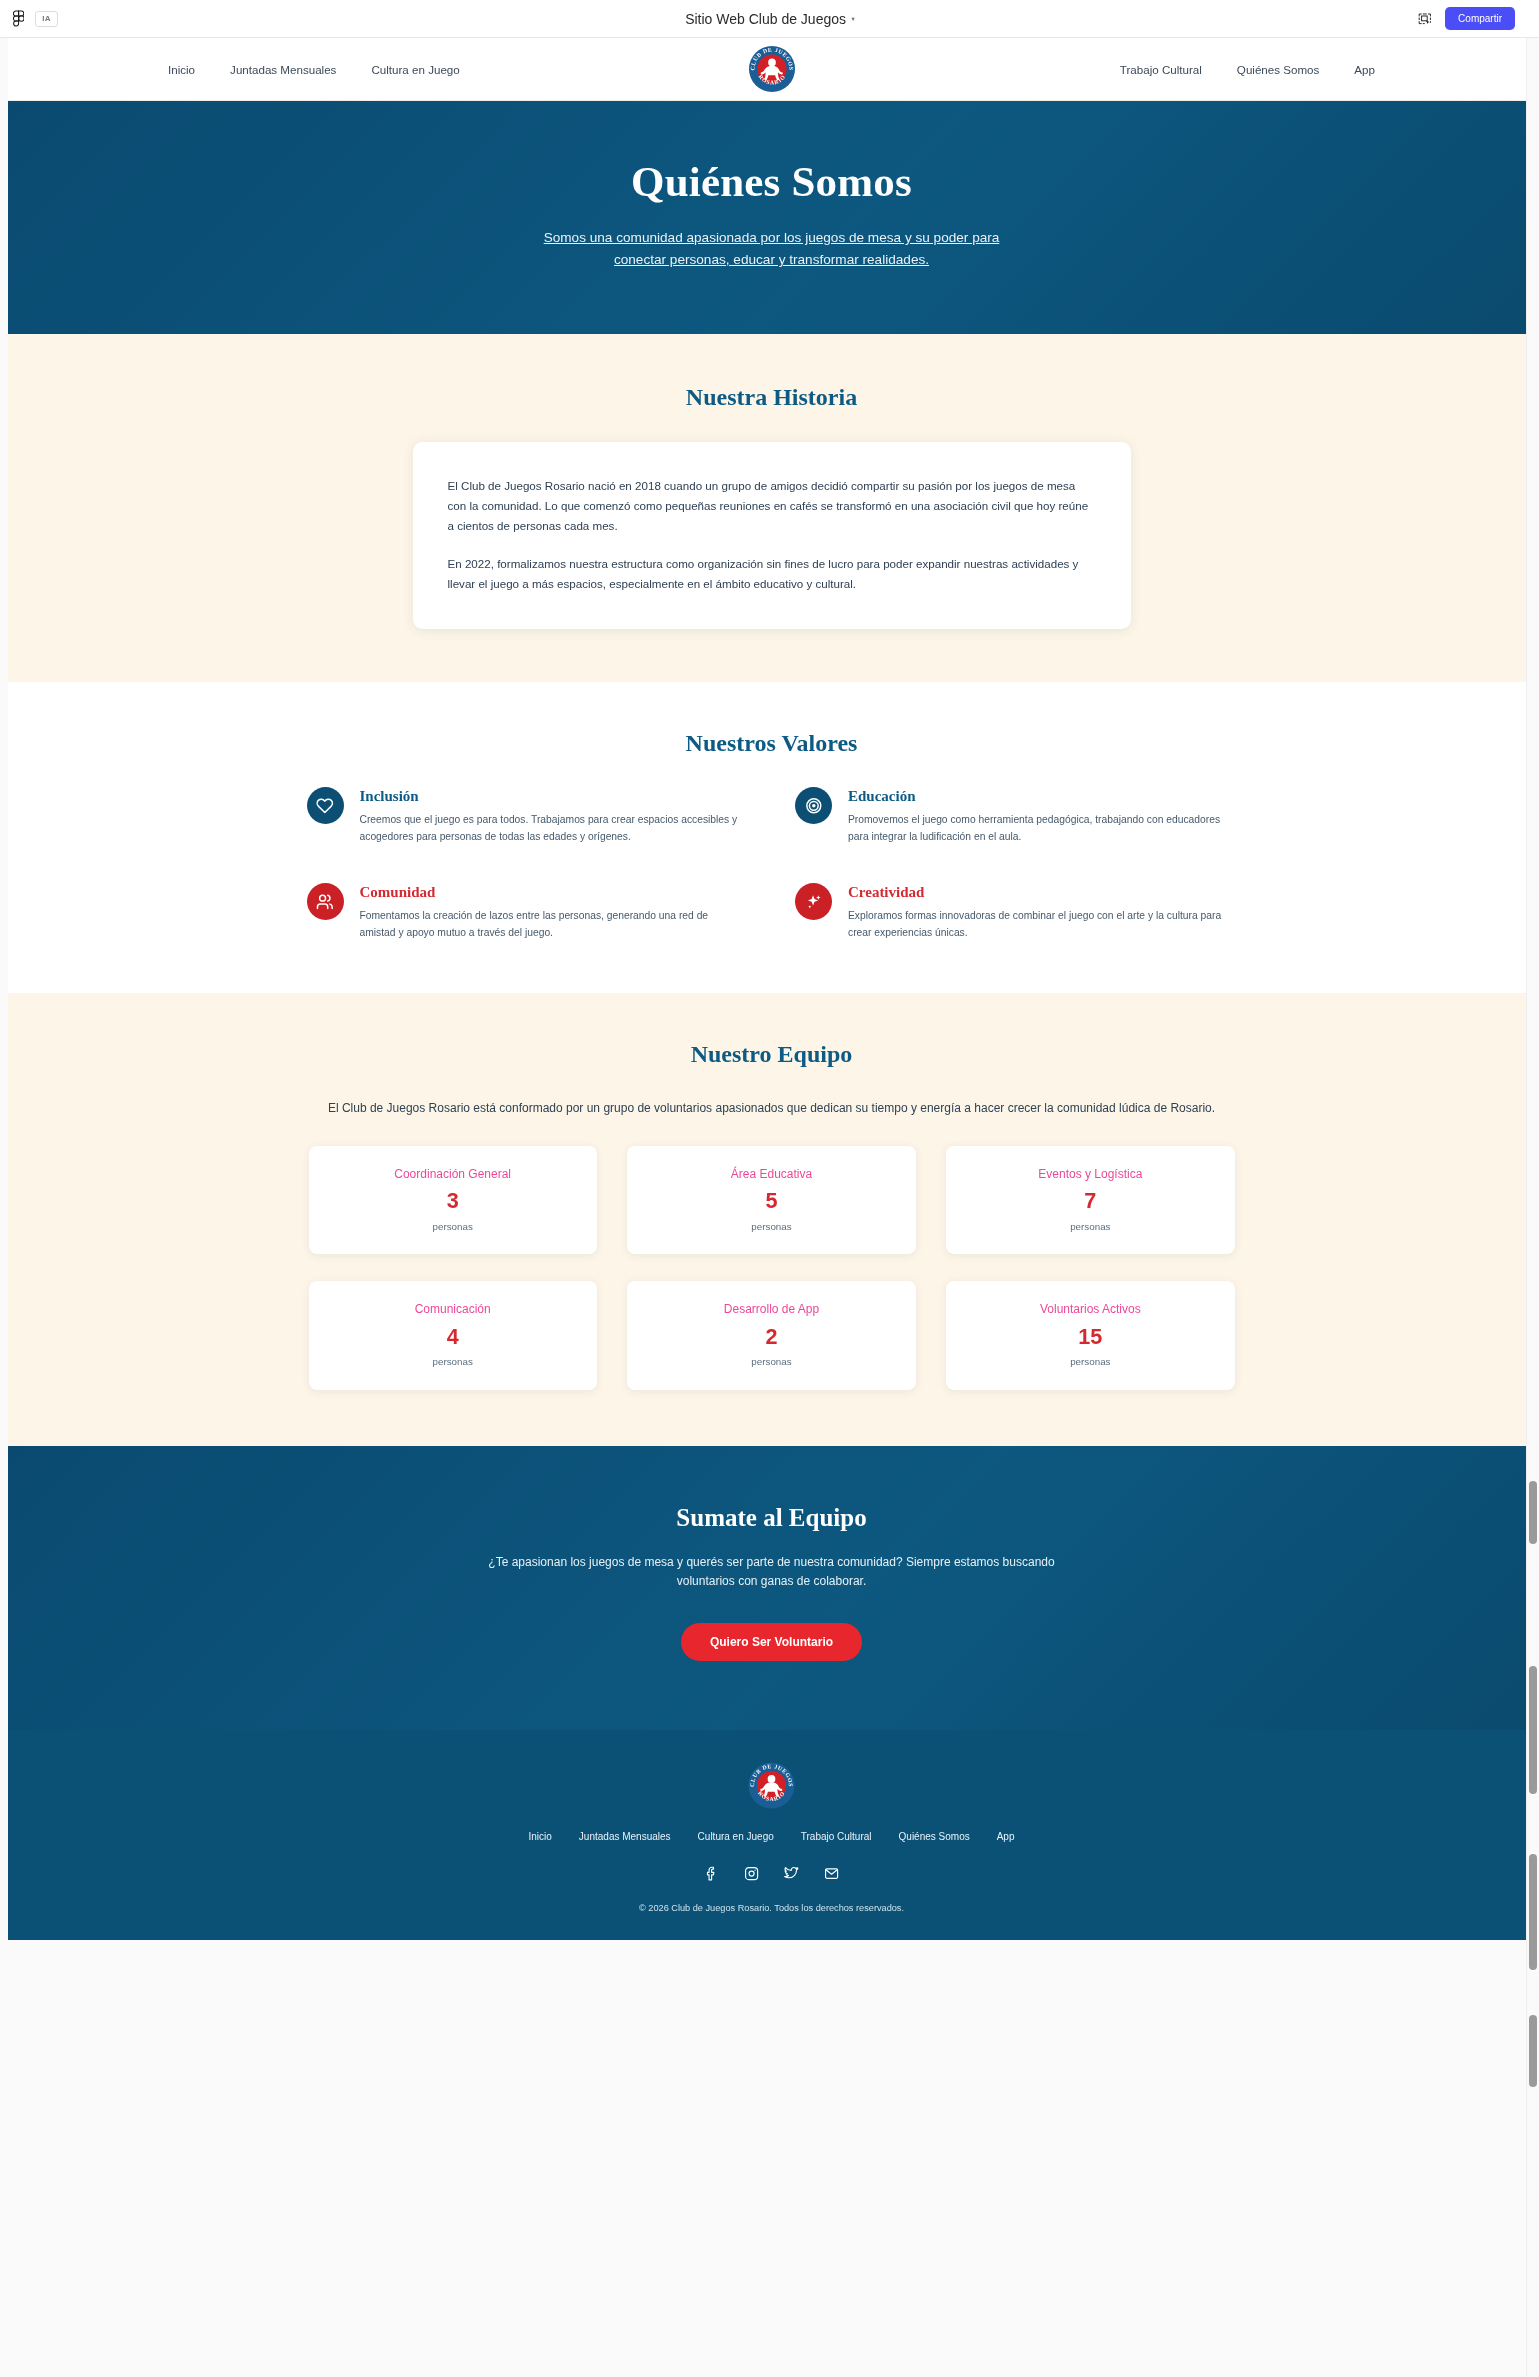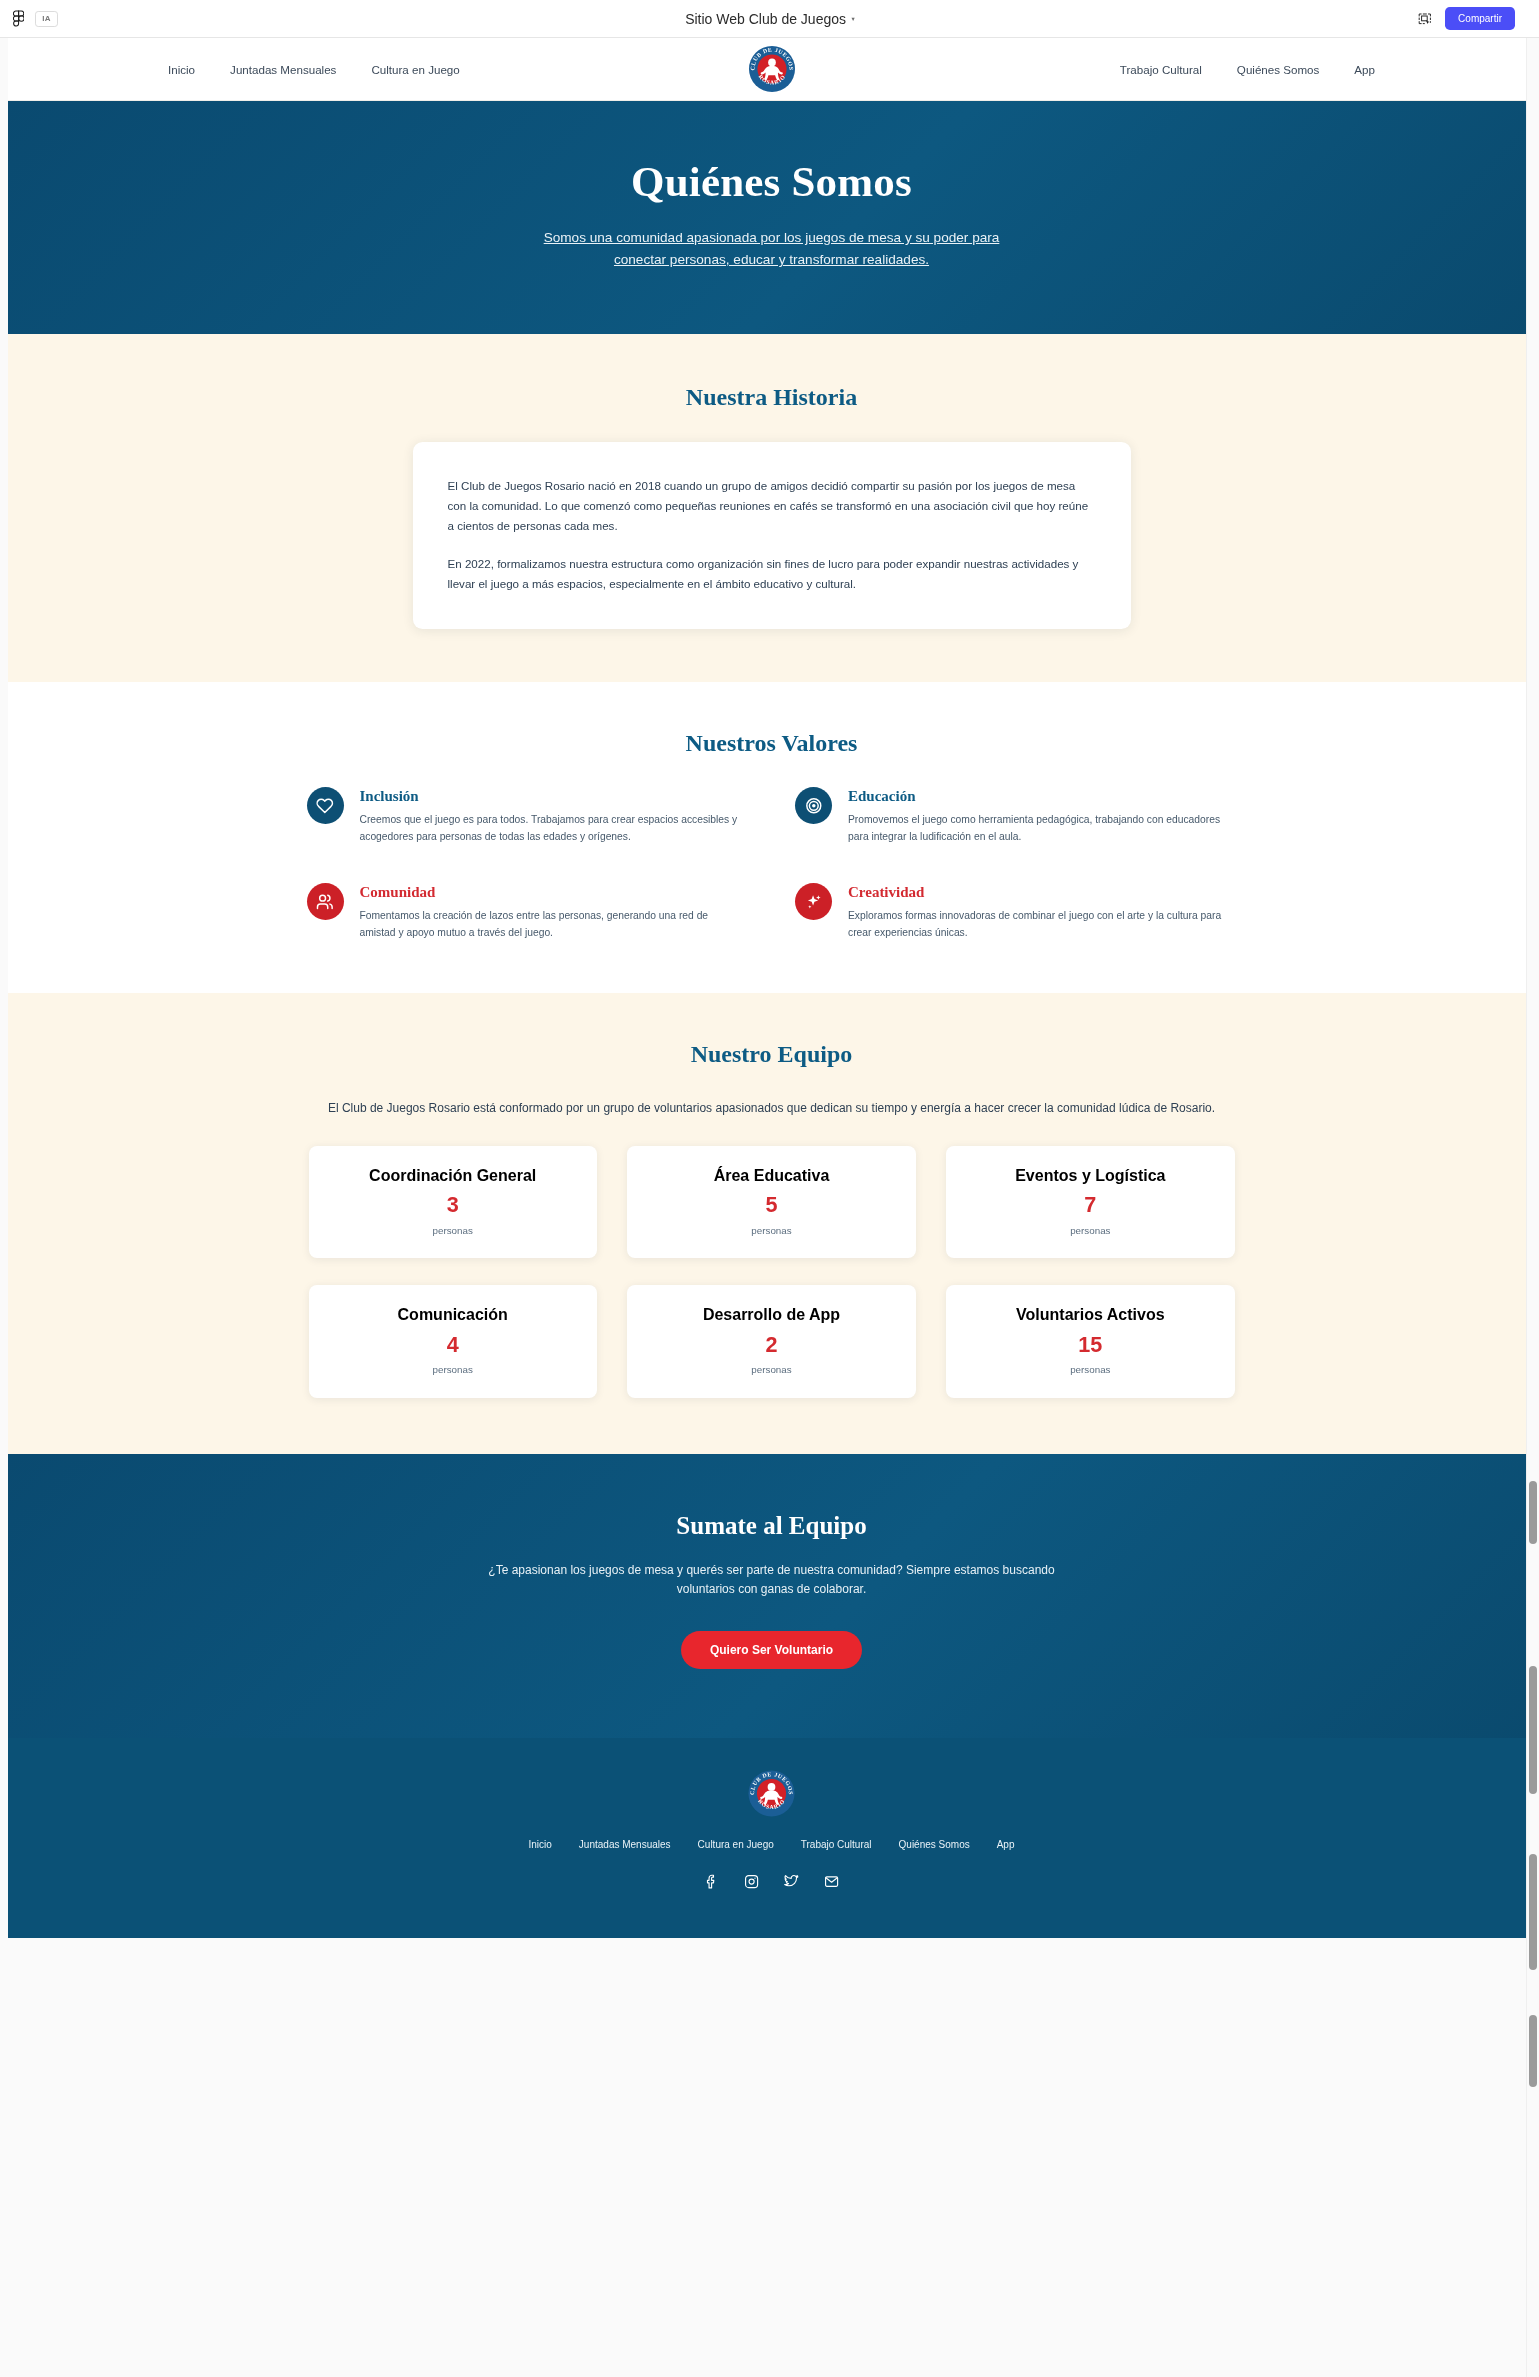--- a/index.html
+++ b/index.html
@@ -145,21 +145,21 @@
     width: 926px; margin: 0 auto;
     display: grid; grid-template-columns: repeat(3, 1fr);
     column-gap: 30.5px; row-gap: 27px;
   }
   .stat-card {
     background: #ffffff; border-radius: 8px;
     box-shadow: 0 1.6px 8.8px rgba(20,40,60,.08);
     padding: 21px 14.4px 22.5px; text-align: center;
   }
   .stat-label {
-    font-size: 16px; font-weight: 700; color: #000000; margin-bottom: 9.6px;
+    font-size: 12px; font-weight: 400; color: #ec4899; margin-bottom: 9.6px;
   }
   .stat-value {
     font-size: 21.6px; font-weight: 700; color: #d42a2f; line-height: 1; margin-bottom: 8.8px;
   }
   .stat-unit { font-size: 9.8px; color: #5d6f80; }
 
   
   .cta {
     background: linear-gradient(135deg, #0a4a70 0%, #0d5880 55%, #0a4a6e 100%);
     padding: 58px 0 69px; text-align: center; color: #fff;
@@ -445,20 +445,21 @@
           </svg>
         </span>
         <span class="soc">
           <svg width="15.2" height="15.2" viewBox="0 0 24 24" fill="none" stroke="#ffffff" stroke-width="1.8" stroke-linecap="round" stroke-linejoin="round">
             <rect x="2.5" y="4.5" width="19" height="15" rx="2"></rect>
             <path d="M3 6l9 7 9-7"></path>
           </svg>
         </span>
       </div>
 
+      <div class="footer-copy">© 2026 Club de Juegos Rosario. Todos los derechos reservados.</div>
     </div>
 
   </div>
 </div>
 
 <div class="page-scrollbar">
   <div class="sb-thumb" style="top:1443px;height:63px;"></div>
   <div class="sb-thumb" style="top:1628px;height:128px;"></div>
   <div class="sb-thumb" style="top:1816px;height:116px;"></div>
   <div class="sb-thumb" style="top:1977px;height:72px;"></div>

